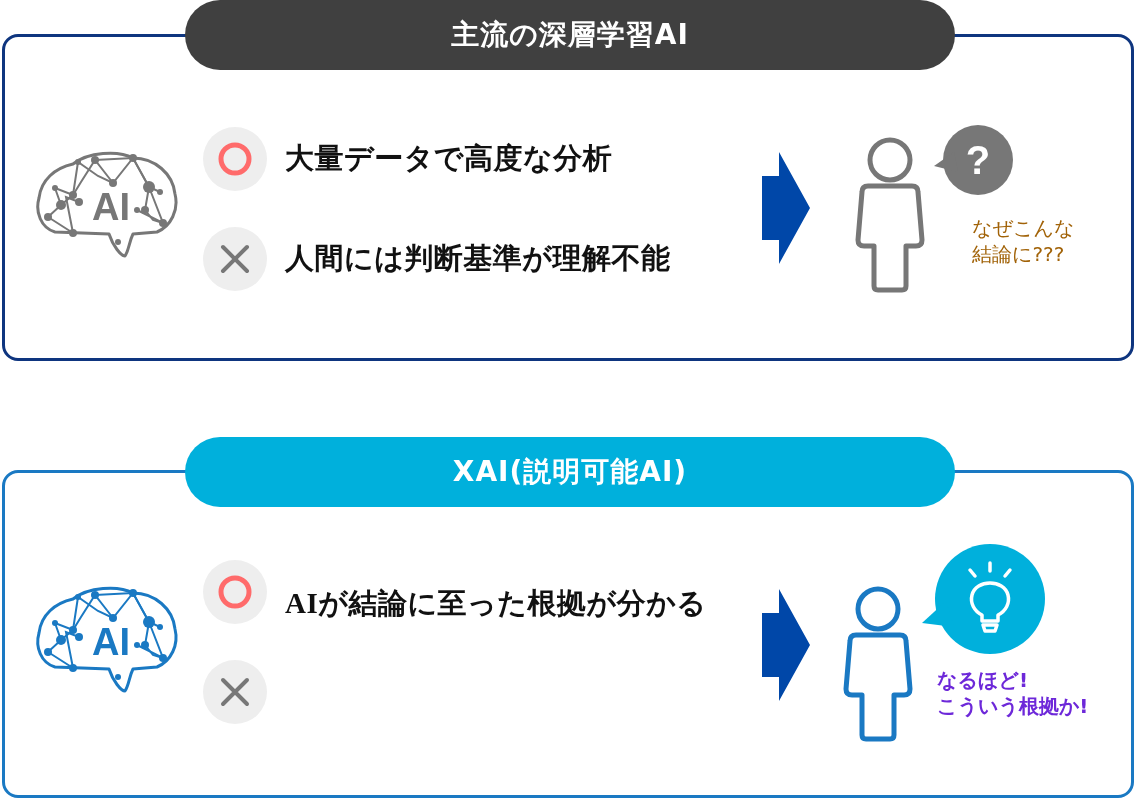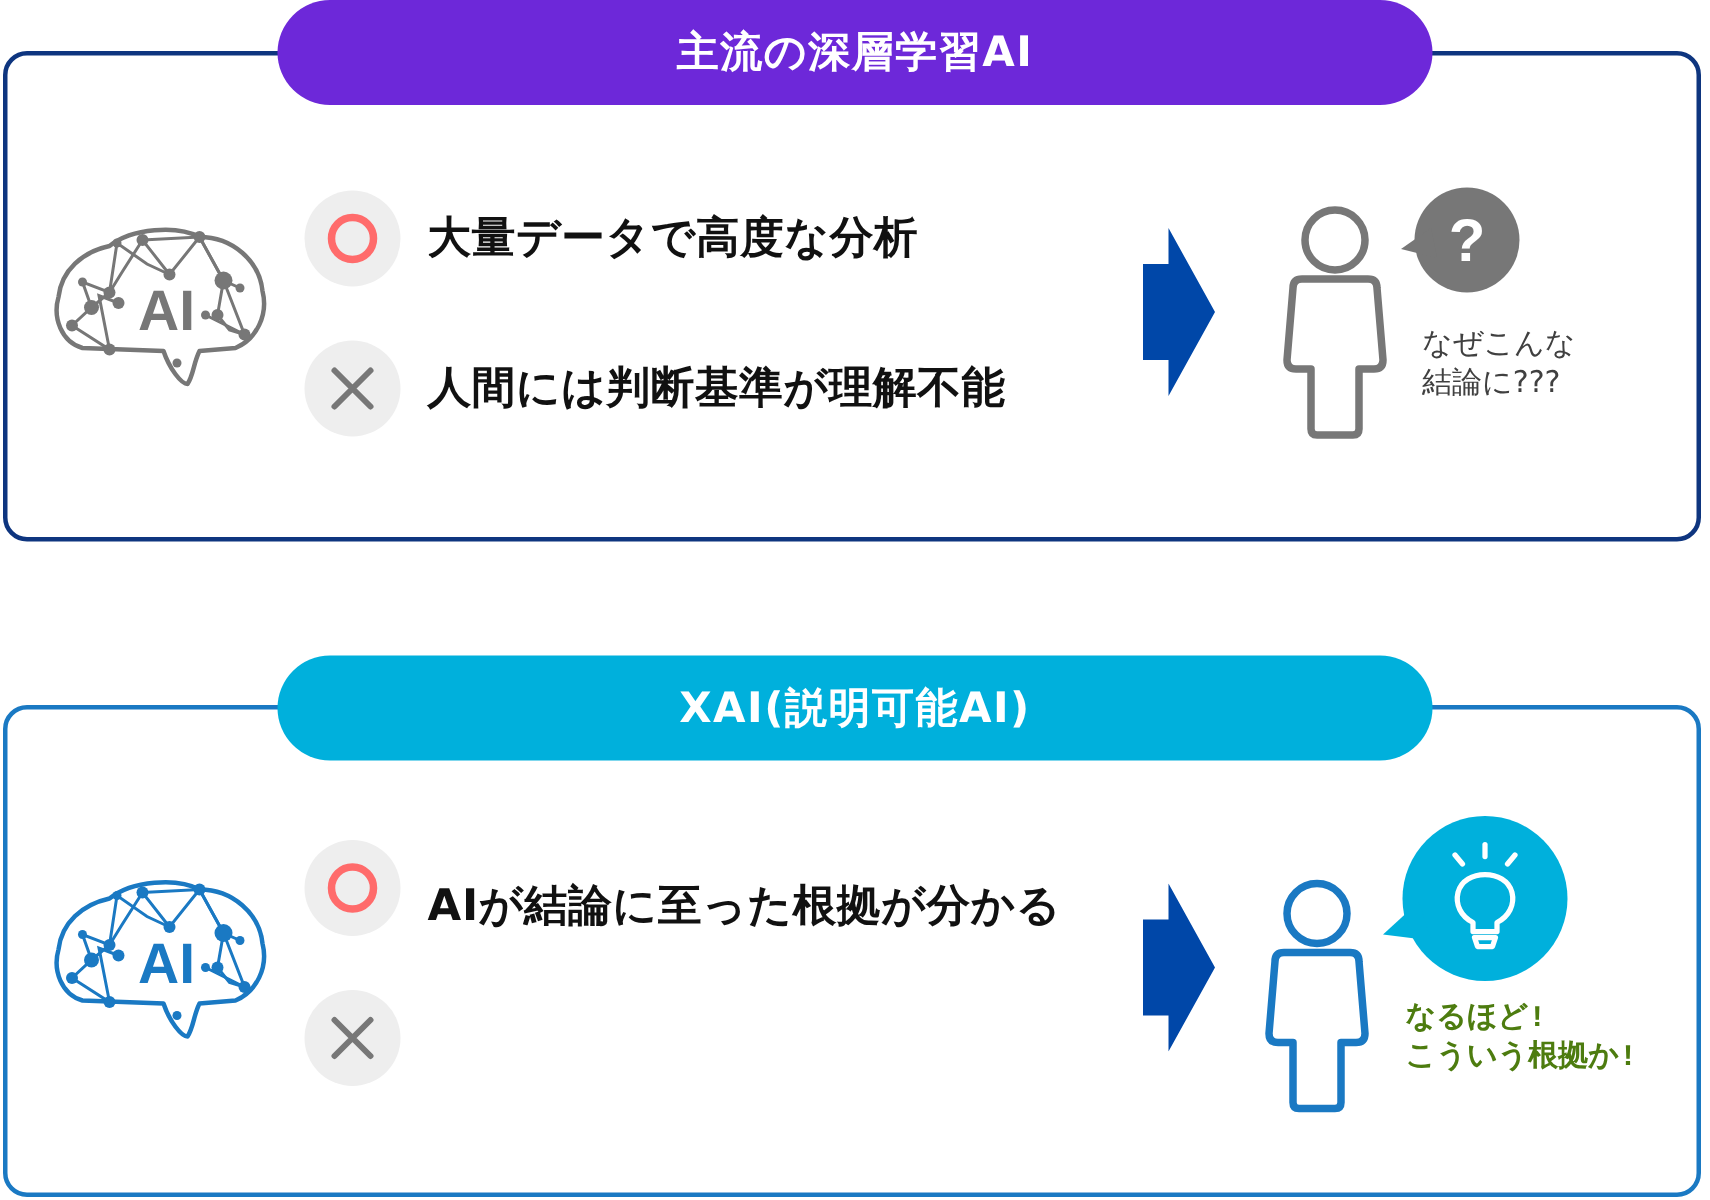--- a/index.html
+++ b/index.html
@@ -4,33 +4,33 @@
   <style>
     html, body { margin: 0; padding: 0; background: #ffffff; }
     body { width: 1140px; height: 800px; position: relative; overflow: hidden;
       font-family: "DejaVu Sans", "Liberation Sans", sans-serif; }
     .panel { position: absolute; left: 2px; width: 1132px; border-radius: 16px; box-sizing: border-box; background: #fff; }
     .panel.p1 { top: 34px; height: 327px; border: 3px solid #0e357f; }
     .panel.p2 { top: 470px; height: 328px; border: 3px solid #1a79c3; }
     .pill { position: absolute; left: 185px; width: 770px; height: 70px; border-radius: 35px;
       display: flex; align-items: center; justify-content: center; color: #fff;
       font-size: 28px; font-weight: bold; letter-spacing: 1px; }
-    .pill.p1 { top: 0; background: #6d28d9; }
+    .pill.p1 { top: 0; background: #404040; }
     .pill.p2 { top: 437px; background: #00b0dc; font-weight: bold; }
     .brain { position: absolute; }
     .row { position: absolute; left: 203px; display: flex; align-items: center; }
     .mark { width: 64px; height: 64px; border-radius: 50%; background: #eeeeee;
       display: flex; align-items: center; justify-content: center; margin-right: 18px; }
-    .row-text { font-size: 29px; font-weight: bold; color: #111; letter-spacing: 0.5px; }
+    .row-text { font-size: 29px; font-weight: bold; color: #111; letter-spacing: 0.5px; font-family: Liberation Serif, serif; }
     .arrow { position: absolute; }
     .person { position: absolute; }
     .bubble { position: absolute; }
     .reaction { position: absolute; font-size: 20px; line-height: 26px; font-weight: bold; }
-    .reaction.r1 { left: 948px; top: 215px; color: #404040; font-weight: normal; }
-    .reaction.r2 { left: 937px; top: 667px; color: #4d7c0f; font-family: Liberation Mono, monospace; }
+    .reaction.r1 { left: 972px; top: 215px; color: #a16207; font-weight: normal; }
+    .reaction.r2 { left: 937px; top: 667px; color: #6d28d9; }
   </style>
 </head>
 <body>
 
 <div class="panel p1"></div>
 <div class="pill p1">主流の深層学習AI</div>
 
 <svg class="brain" style="left:33px; top:150px;" width="150" height="115" viewBox="0 0 150 115">
   <g fill="none" stroke="#777" stroke-width="3" stroke-linejoin="round" stroke-linecap="round">
     <path d="M22 82 C8 78 2 62 6 48 C8 30 22 18 40 14 C55 2 85 0 100 8 C122 8 140 24 142 44 C146 60 138 76 124 82 L100 84 C96 92 96 100 92 106 C88 106 80 96 76 84 L22 82 Z"></path>

